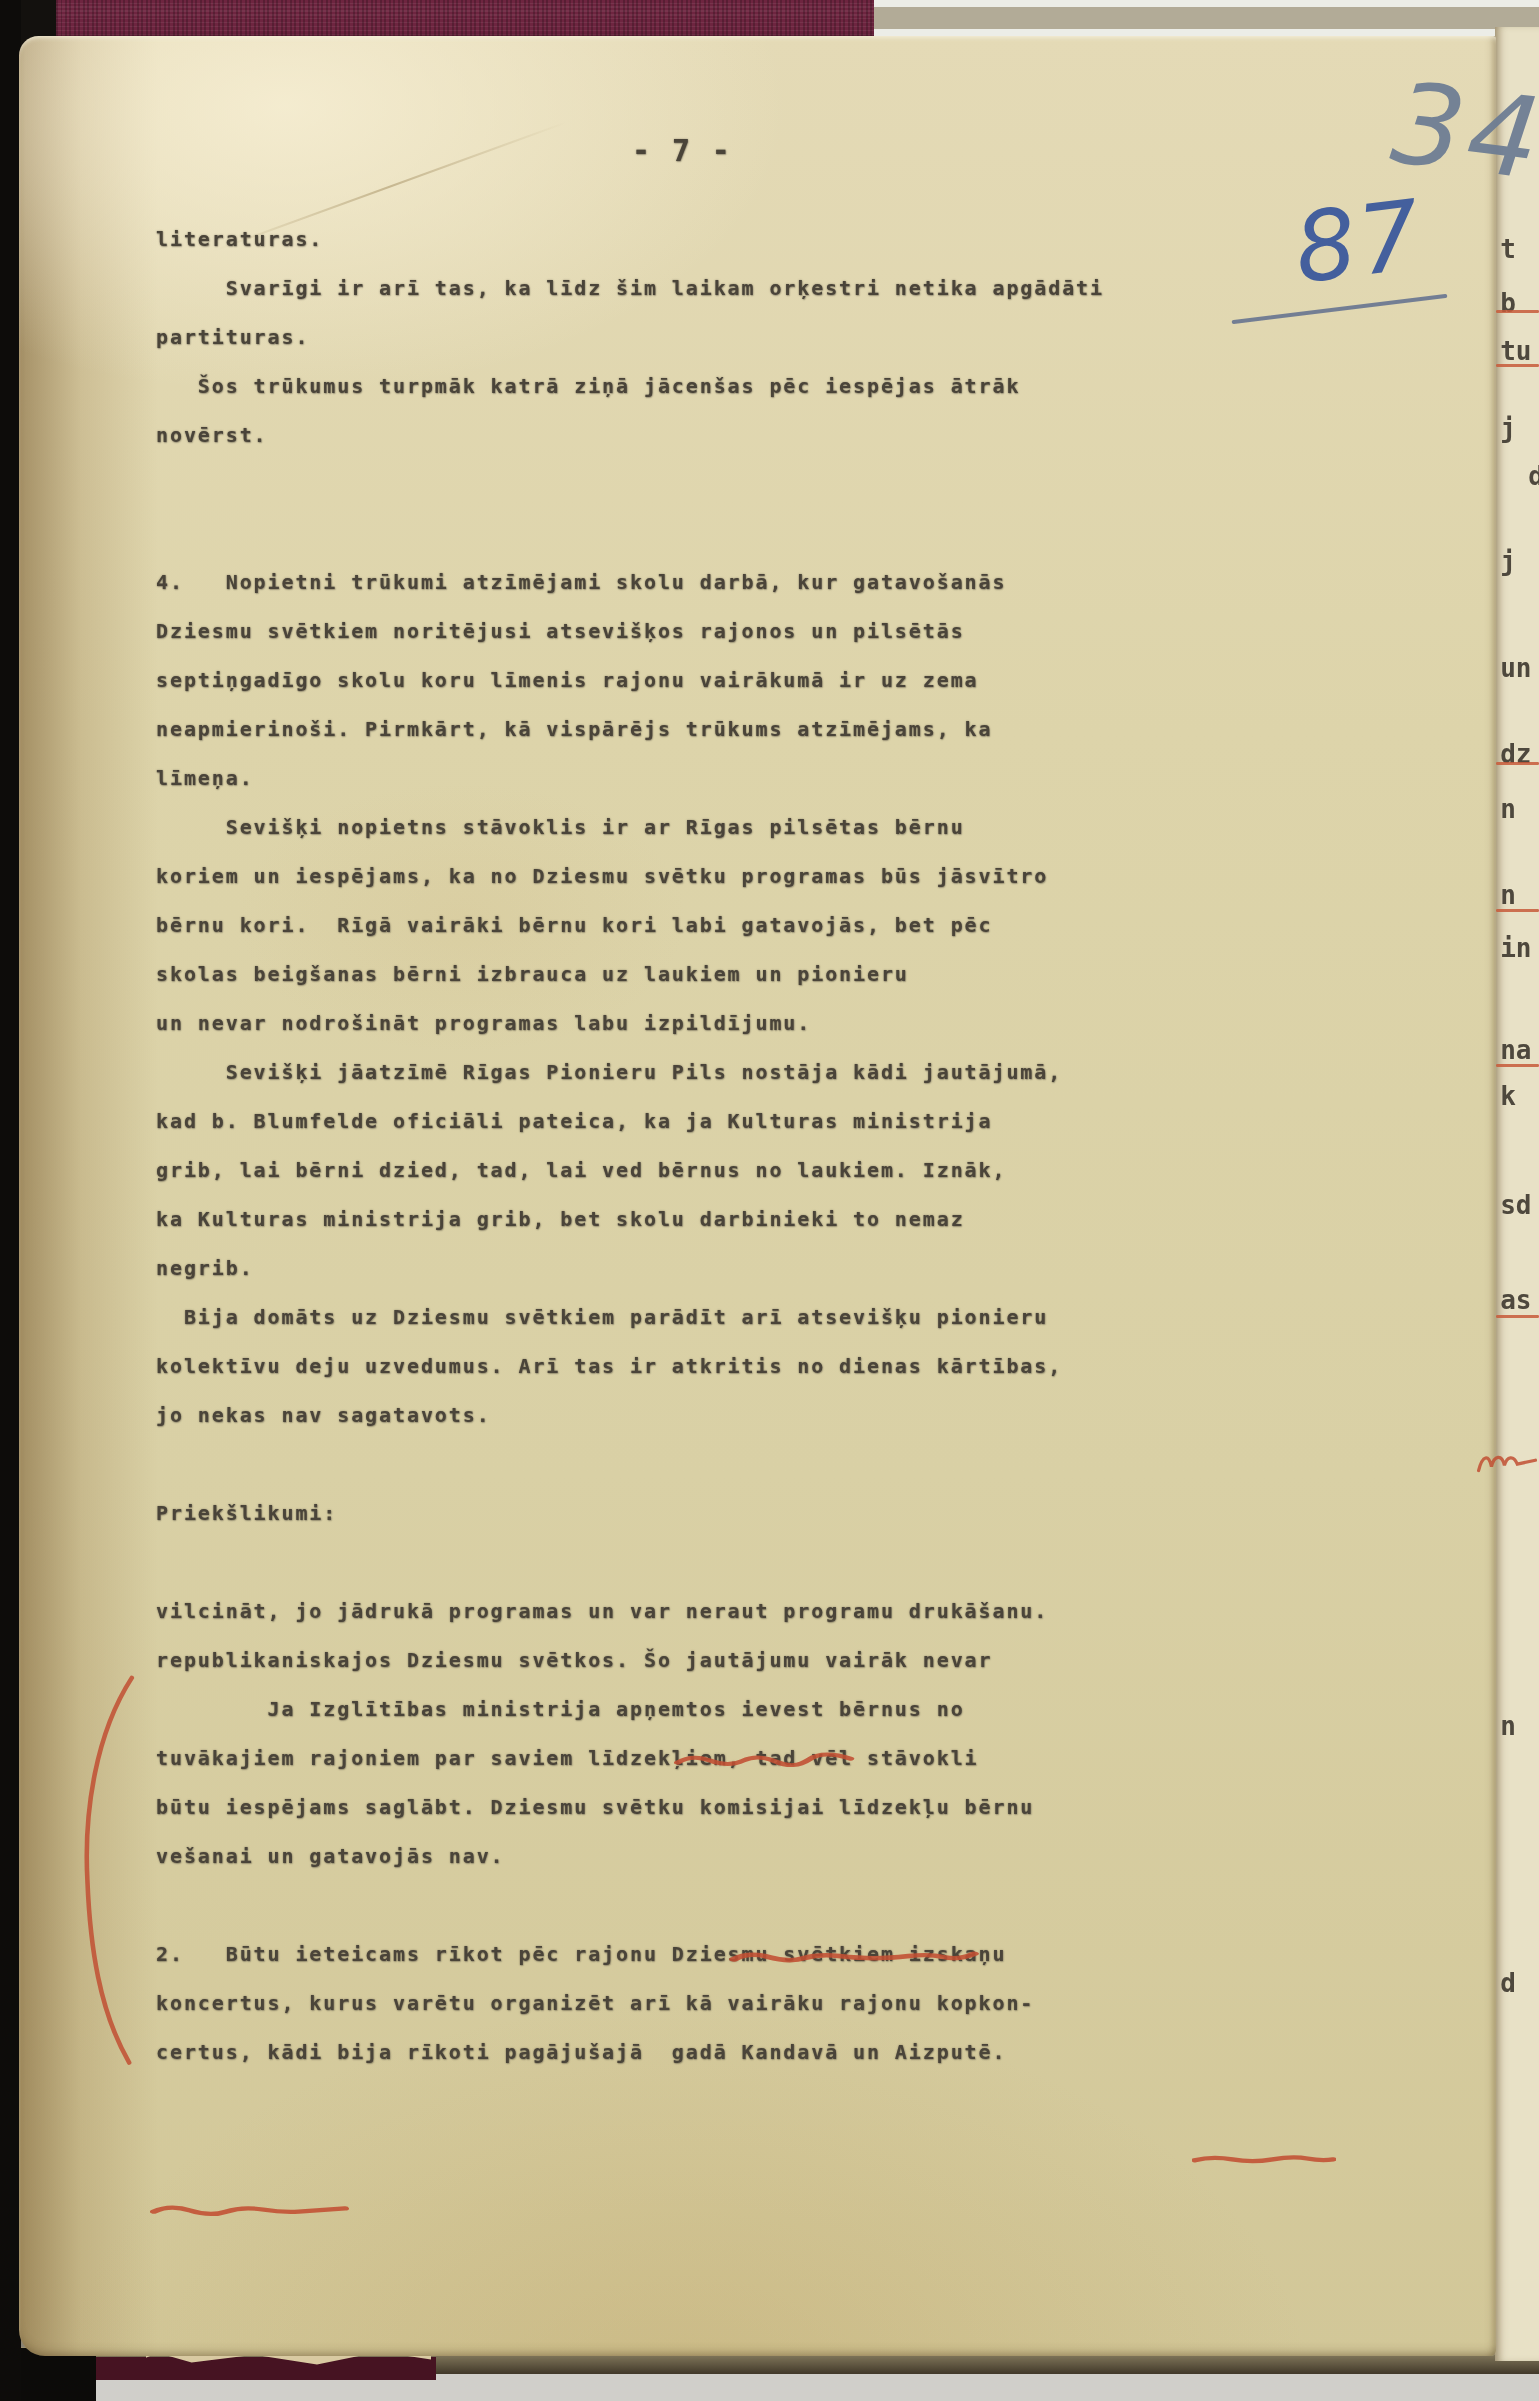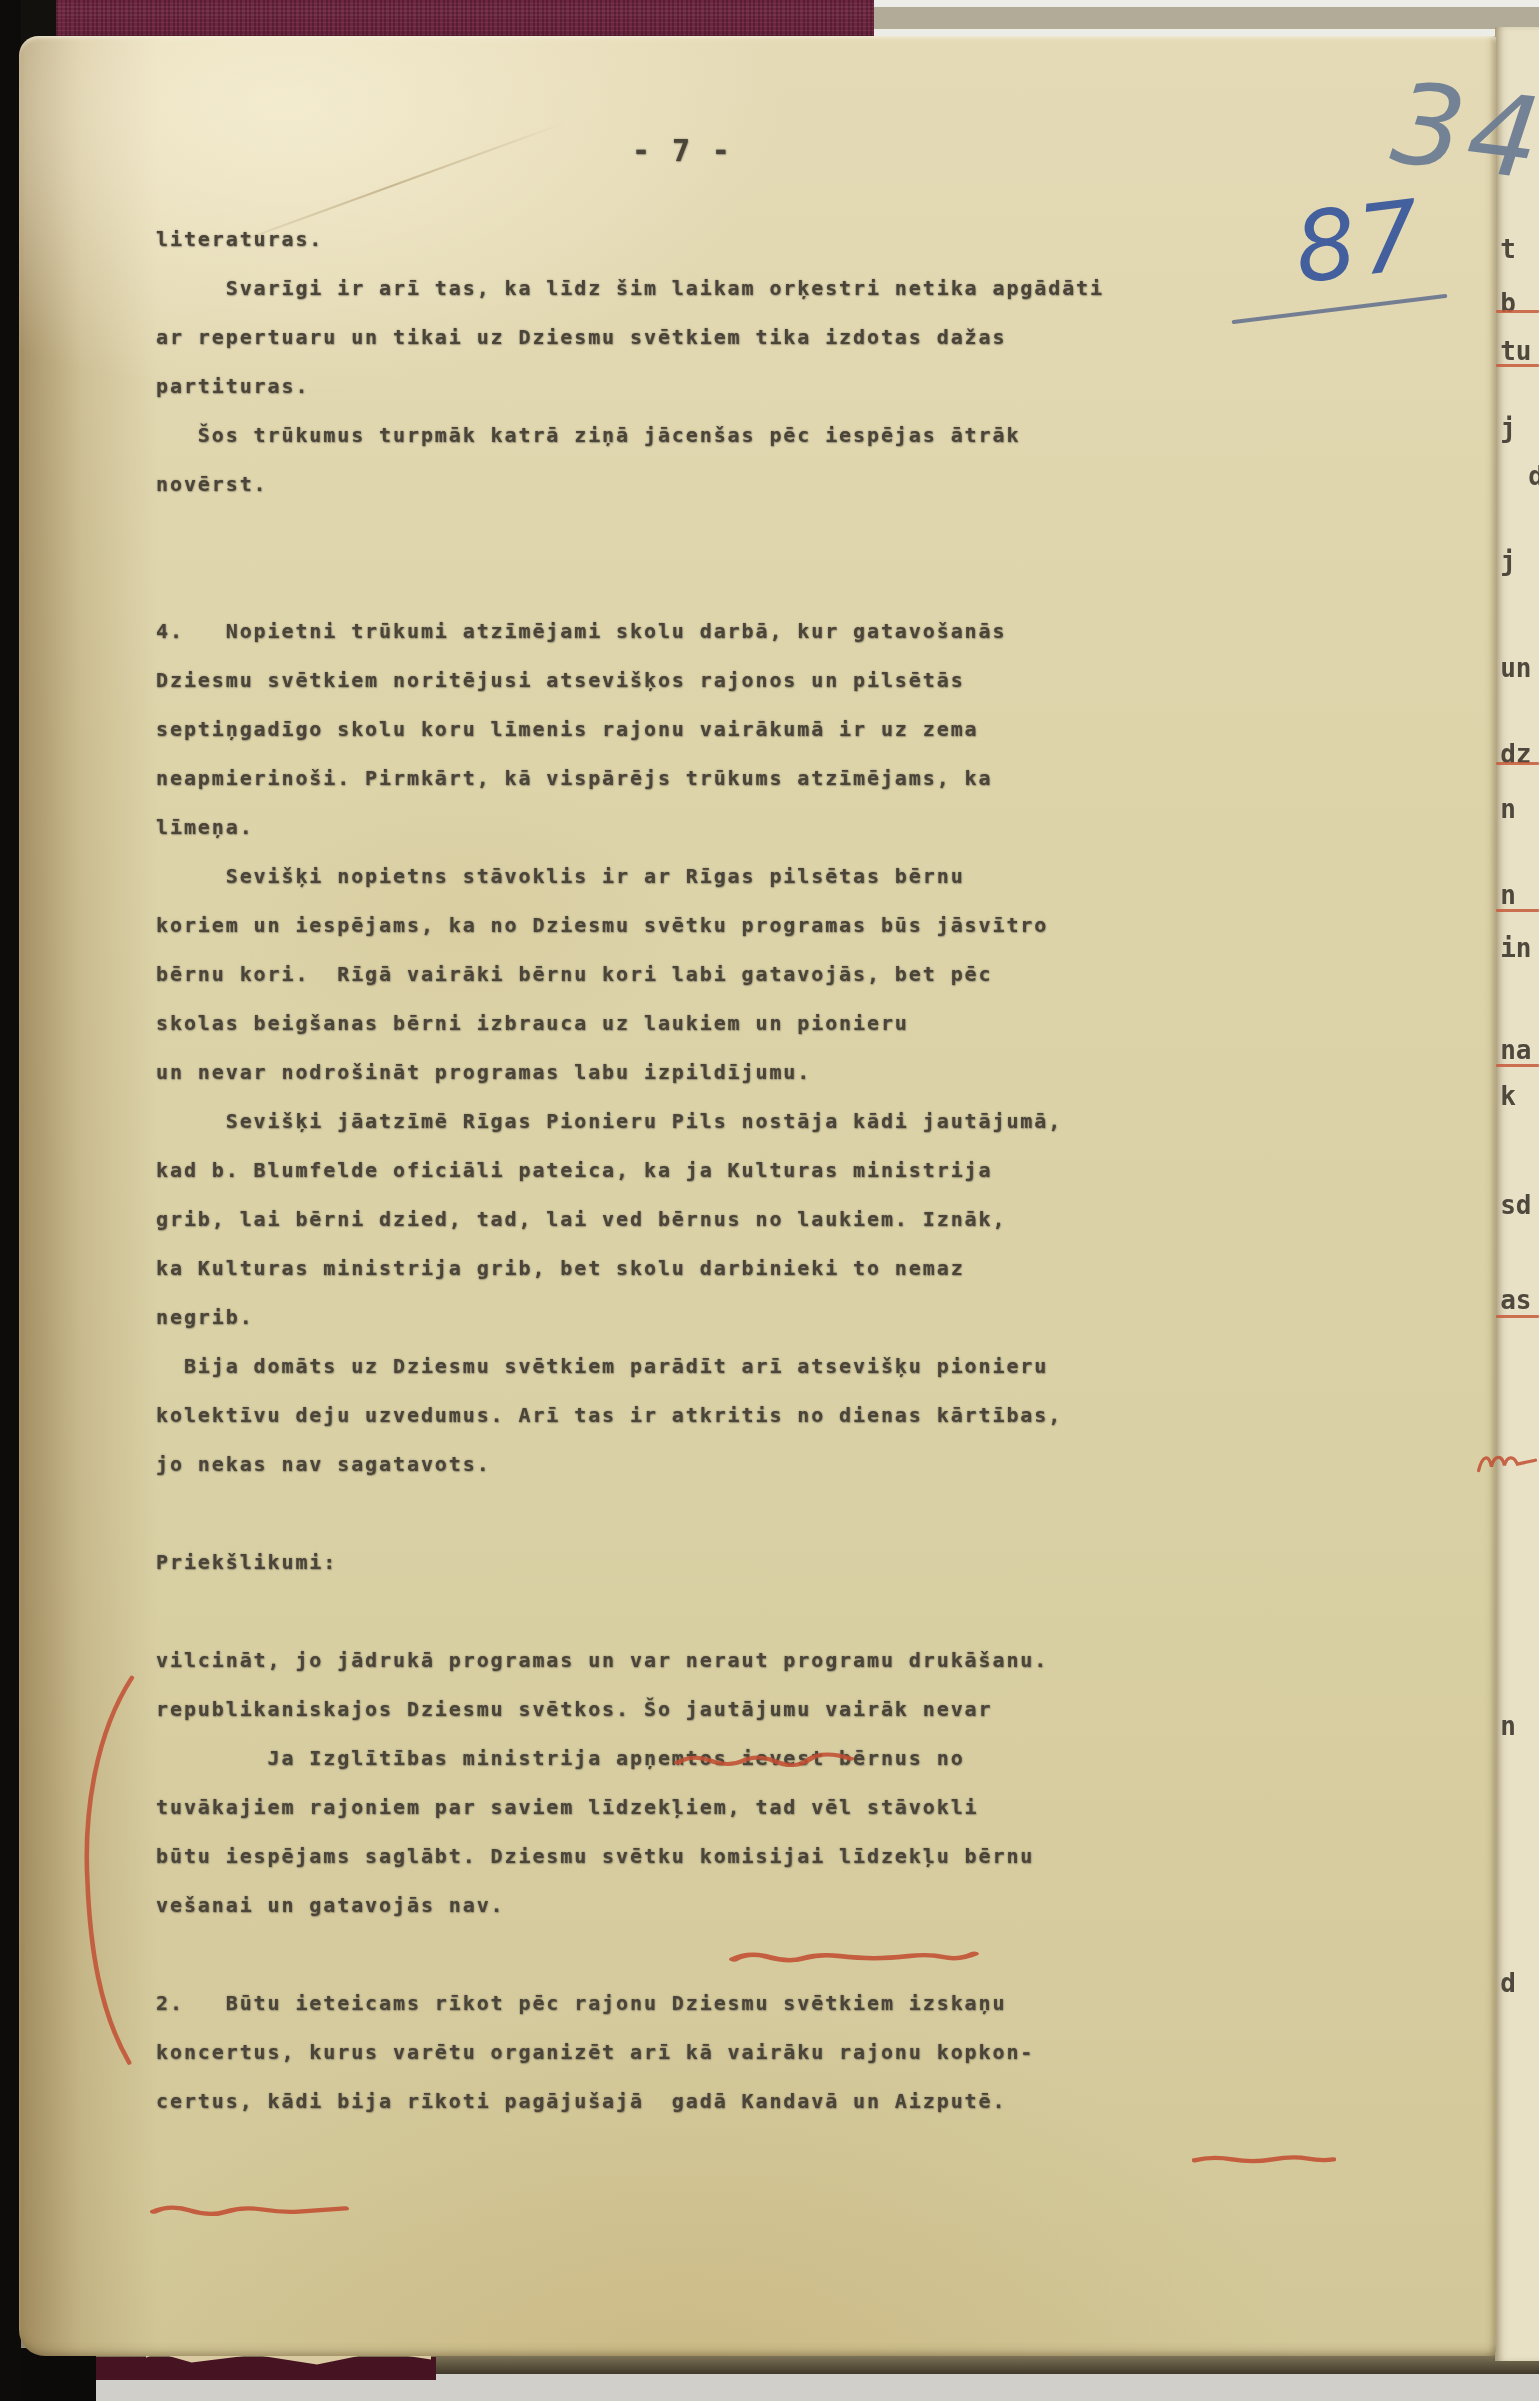--- a/index.html
+++ b/index.html
@@ -116,21 +116,20 @@
 
   <div class="page-number typed-common">- 7 -</div>
 
   <div class="hw hw-34">34</div>
   <div class="hw hw-87">87</div>
   <div class="strike-87"></div>
 
   <div class="typed-lines typed-common" id="typed-lines">
       <div class="line">literaturas.</div>
       <div class="line">     Svarīgi ir arī tas, ka līdz šim laikam orķestri netika apgādāti</div>
-      <div class="line">ar repertuaru un tikai uz Dziesmu svētkiem tika izdotas dažas</div>
       <div class="line">partituras.</div>
       <div class="line">   Šos trūkumus turpmāk katrā ziņā jācenšas pēc iespējas ātrāk</div>
       <div class="line">novērst.</div>
       <div class="line"></div>
       <div class="line"></div>
       <div class="line">4.   Nopietni trūkumi atzīmējami skolu darbā, kur gatavošanās</div>
       <div class="line">Dziesmu svētkiem noritējusi atsevišķos rajonos un pilsētās</div>
       <div class="line">septiņgadīgo skolu koru līmenis rajonu vairākumā ir uz zema</div>
       <div class="line">neapmierinoši. Pirmkārt, kā vispārējs trūkums atzīmējams, ka</div>
       <div class="line">līmeņa.</div>

